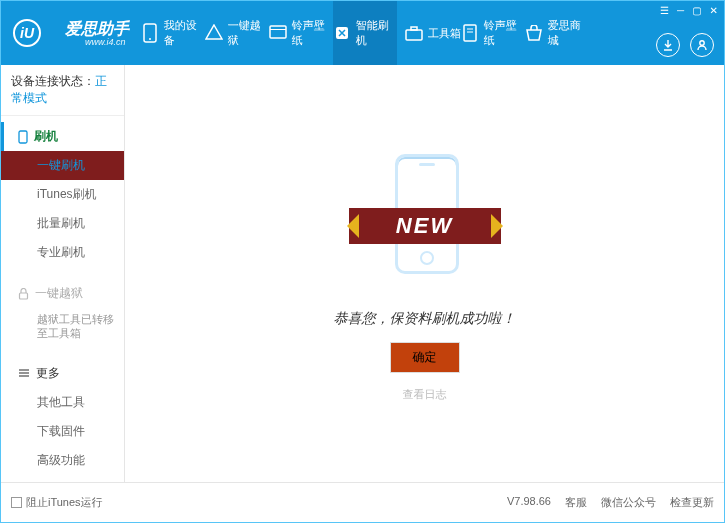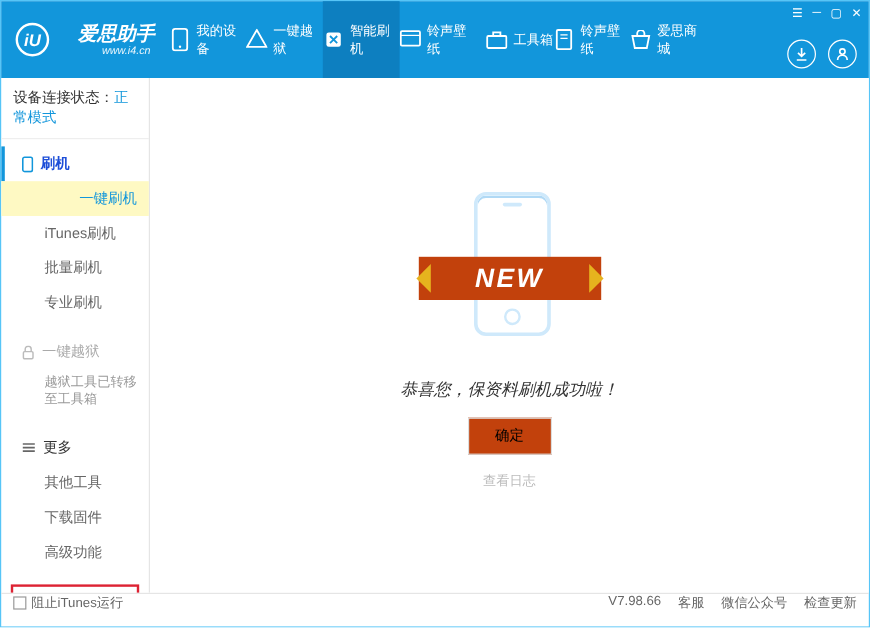--- a/index.html
+++ b/index.html
@@ -19,41 +19,41 @@
 .header-right { position: absolute; right: 6px; top: 4px; display: flex; gap: 8px; font-size: 10px; }
 .header-icons { position: absolute; right: 10px; bottom: 8px; display: flex; gap: 10px; }
 .circle-btn { width: 24px; height: 24px; border: 1.5px solid #fff; border-radius: 50%; display: flex; align-items: center; justify-content: center; cursor: pointer; }
 
 .body { flex: 1; display: flex; overflow: hidden; }
 .sidebar { width: 124px; border-right: 1px solid #e5e5e5; display: flex; flex-direction: column; font-size: 12px; }
 .conn-status { padding: 8px 10px; border-bottom: 1px solid #eee; }
 .conn-value { color: #1296db; }
 .side-section { padding: 6px 0; }
 .side-head { display: flex; align-items: center; gap: 6px; padding: 6px 14px; border-left: 3px solid transparent; color: #333; cursor: pointer; }
-.side-head.primary { border-left-color: #1296db; color: #1d4ed8; font-weight: bold; }
+.side-head.primary { border-left-color: #1296db; color: #15803d; font-weight: bold; }
 .side-head.muted { color: #aaa; }
 .side-item { padding: 6px 10px 6px 36px; color: #666; cursor: pointer; }
-.side-item.active { background: #fef9c3; color: #1296db; text-align: right; }
+.side-item.active { background: #7f1d1d; color: #1296db; }
 .side-note { font-size: 11px; color: #999; padding: 4px 10px 6px 36px; line-height: 1.3; }
 .checks { border: 2px solid #d23; margin: 6px 8px 6px 8px; padding: 6px 4px; display: flex; gap: 10px; font-size: 11px; }
 
 .main { flex: 1; display: flex; flex-direction: column; align-items: center; justify-content: center; gap: 14px; background: #fff; }
 .illus { width: 160px; height: 150px; position: relative; }
 .phone { position: absolute; left: 50px; top: 8px; width: 64px; height: 120px; background: #fff; border: 3px solid #cfe9fb; border-radius: 10px; box-shadow: 0 2px 0 #b0d9f5 inset; }
 .phone::before { content: ""; position: absolute; top: 6px; left: 50%; transform: translateX(-50%); width: 16px; height: 3px; background: #cfe9fb; border-radius: 2px; }
 .phone::after { content: ""; position: absolute; bottom: 6px; left: 50%; transform: translateX(-50%); width: 10px; height: 10px; border: 2px solid #cfe9fb; border-radius: 50%; }
-.ribbon { position: absolute; left: 4px; top: 62px; width: 152px; height: 36px; background: #c2410c; display: flex; align-items: center; justify-content: center; font-weight: 900; font-style: italic; font-size: 22px; color: #fff; letter-spacing: 2px; }
+.ribbon { position: absolute; left: 4px; top: 62px; width: 152px; height: 36px; background: #7f1d1d; display: flex; align-items: center; justify-content: center; font-weight: 900; font-style: italic; font-size: 22px; color: #fff; letter-spacing: 2px; }
 .ribbon::before, .ribbon::after { content: ""; position: absolute; top: 6px; width: 0; height: 0; border: 12px solid transparent; }
 .ribbon::before { left: -14px; border-right-color: #e6b31e; }
 .ribbon::after { right: -14px; border-left-color: #e6b31e; }
 .msg { font-size: 14px; color: #333; font-style: italic; }
 .ok-btn { border: 1px solid #ddd; background: #c2410c; padding: 6px 22px; font-size: 12px; cursor: pointer; }
 .log-link { color: #bbb; font-size: 11px; cursor: pointer; text-align: right; }
 
-.footer { height: 28px; border-top: 1px solid #e5e5e5; display: flex; align-items: flex-start; padding: 0 10px; font-size: 11px; color: #666; }
+.footer { height: 40px; border-top: 1px solid #e5e5e5; display: flex; align-items: center; padding: 0 10px; font-size: 11px; color: #666; }
 .footer-left { display: flex; align-items: center; gap: 4px; cursor: pointer; }
 .footer-left .box { width: 11px; height: 11px; border: 1px solid #999; }
 .footer-right { margin-left: auto; display: flex; gap: 14px; }
 .footer-right span { cursor: pointer; }
 
 svg { display: block; }
 </style>
 </head>
 <body>
 
@@ -78,37 +78,37 @@
         <span>我的设备</span>
       </div>
       <div class="nav-item">
         <span class="nav-icon">
             <svg width="18" height="18" viewBox="0 0 18 18">
               <path d="M9 1 L17 15 H1 Z" fill="none" stroke="#fff" stroke-width="1.5"></path>
             </svg>
           </span>
         <span>一键越狱</span>
       </div>
+      <div class="nav-item">
+        <span class="nav-icon">
+            <svg width="18" height="16" viewBox="0 0 18 16">
+              <rect x="1" y="1" width="16" height="12" rx="1" fill="none" stroke="#fff" stroke-width="1.5"></rect>
+              <rect x="1" y="4" width="16" height="1" fill="#fff"></rect>
+            </svg>
+          </span>
+        <span>铃声壁纸</span>
+      </div>
       <div class="nav-item active">
         <span class="nav-icon">
             <svg width="18" height="18" viewBox="0 0 18 18">
               <rect x="3" y="3" width="12" height="12" rx="2" fill="#fff"></rect>
               <path d="M6 6 L12 12 M12 6 L6 12" stroke="#1296db" stroke-width="1.5"></path>
             </svg>
           </span>
         <span>智能刷机</span>
-      </div>
-      <div class="nav-item">
-        <span class="nav-icon">
-            <svg width="18" height="16" viewBox="0 0 18 16">
-              <rect x="1" y="1" width="16" height="12" rx="1" fill="none" stroke="#fff" stroke-width="1.5"></rect>
-              <rect x="1" y="4" width="16" height="1" fill="#fff"></rect>
-            </svg>
-          </span>
-        <span>铃声壁纸</span>
       </div>
       <div class="nav-item">
         <span class="nav-icon">
             <svg width="18" height="16" viewBox="0 0 18 16">
               <rect x="1" y="5" width="16" height="10" rx="1" fill="none" stroke="#fff" stroke-width="1.5"></rect>
               <rect x="6" y="2" width="6" height="3" fill="none" stroke="#fff" stroke-width="1.5"></rect>
             </svg>
           </span>
         <span>工具箱</span>
       </div>

